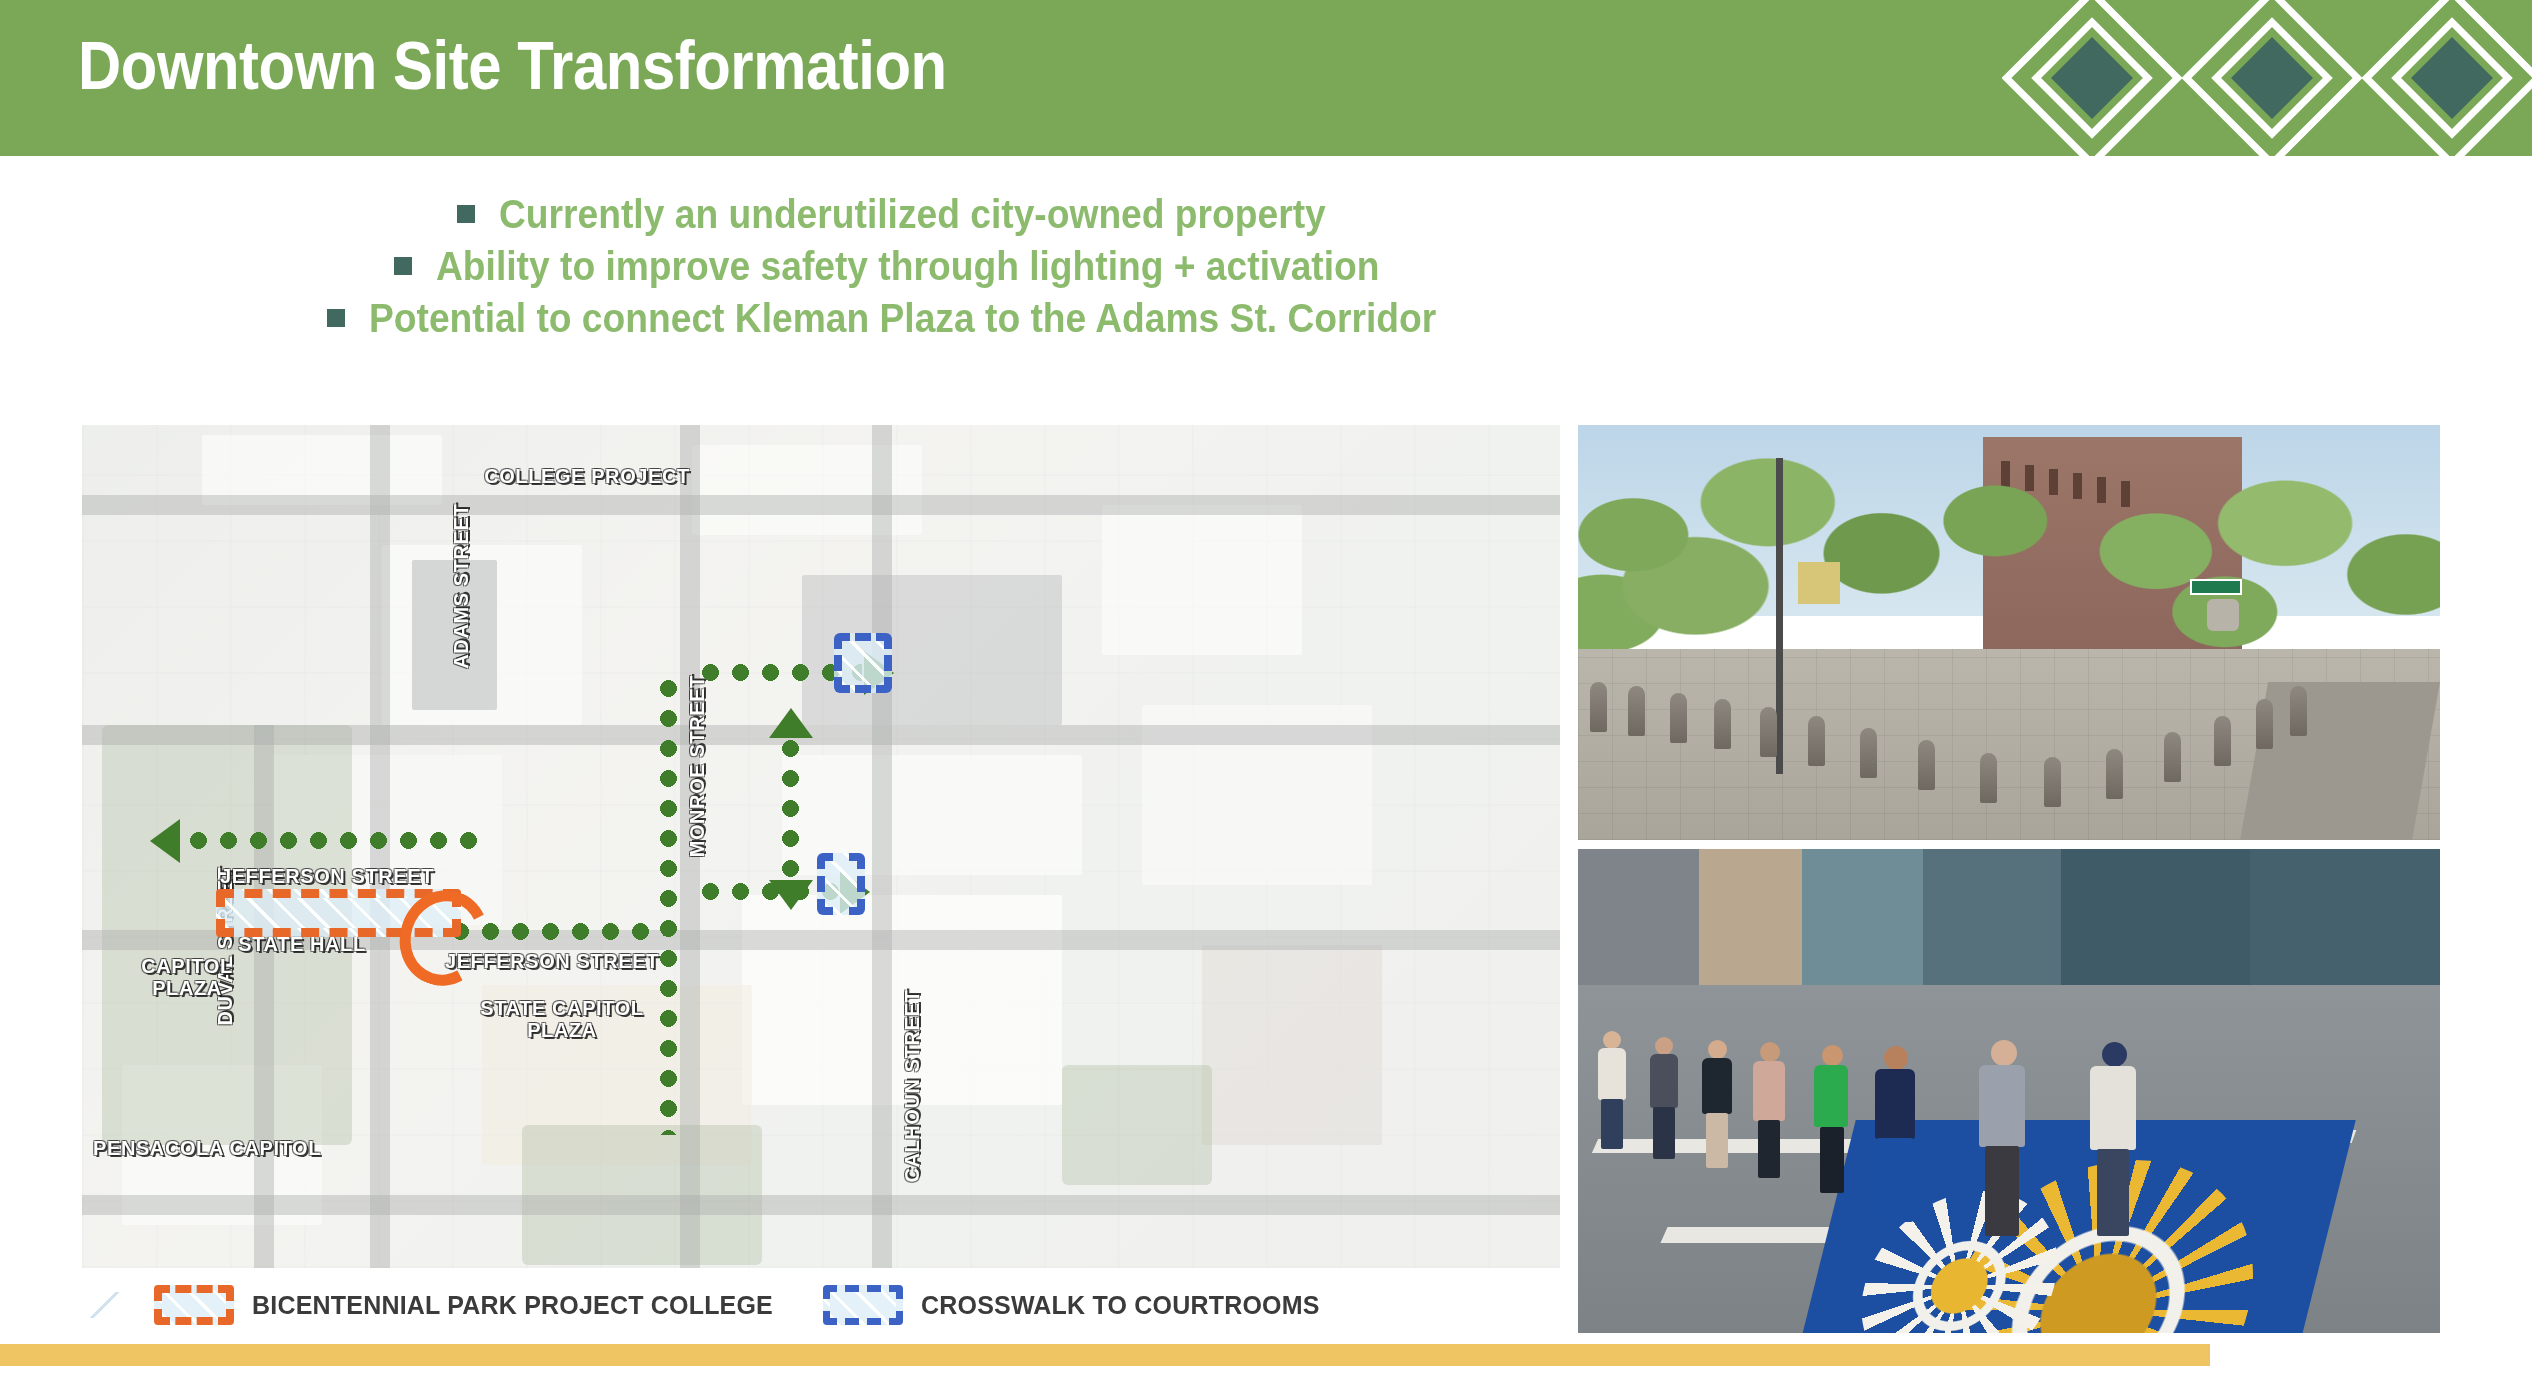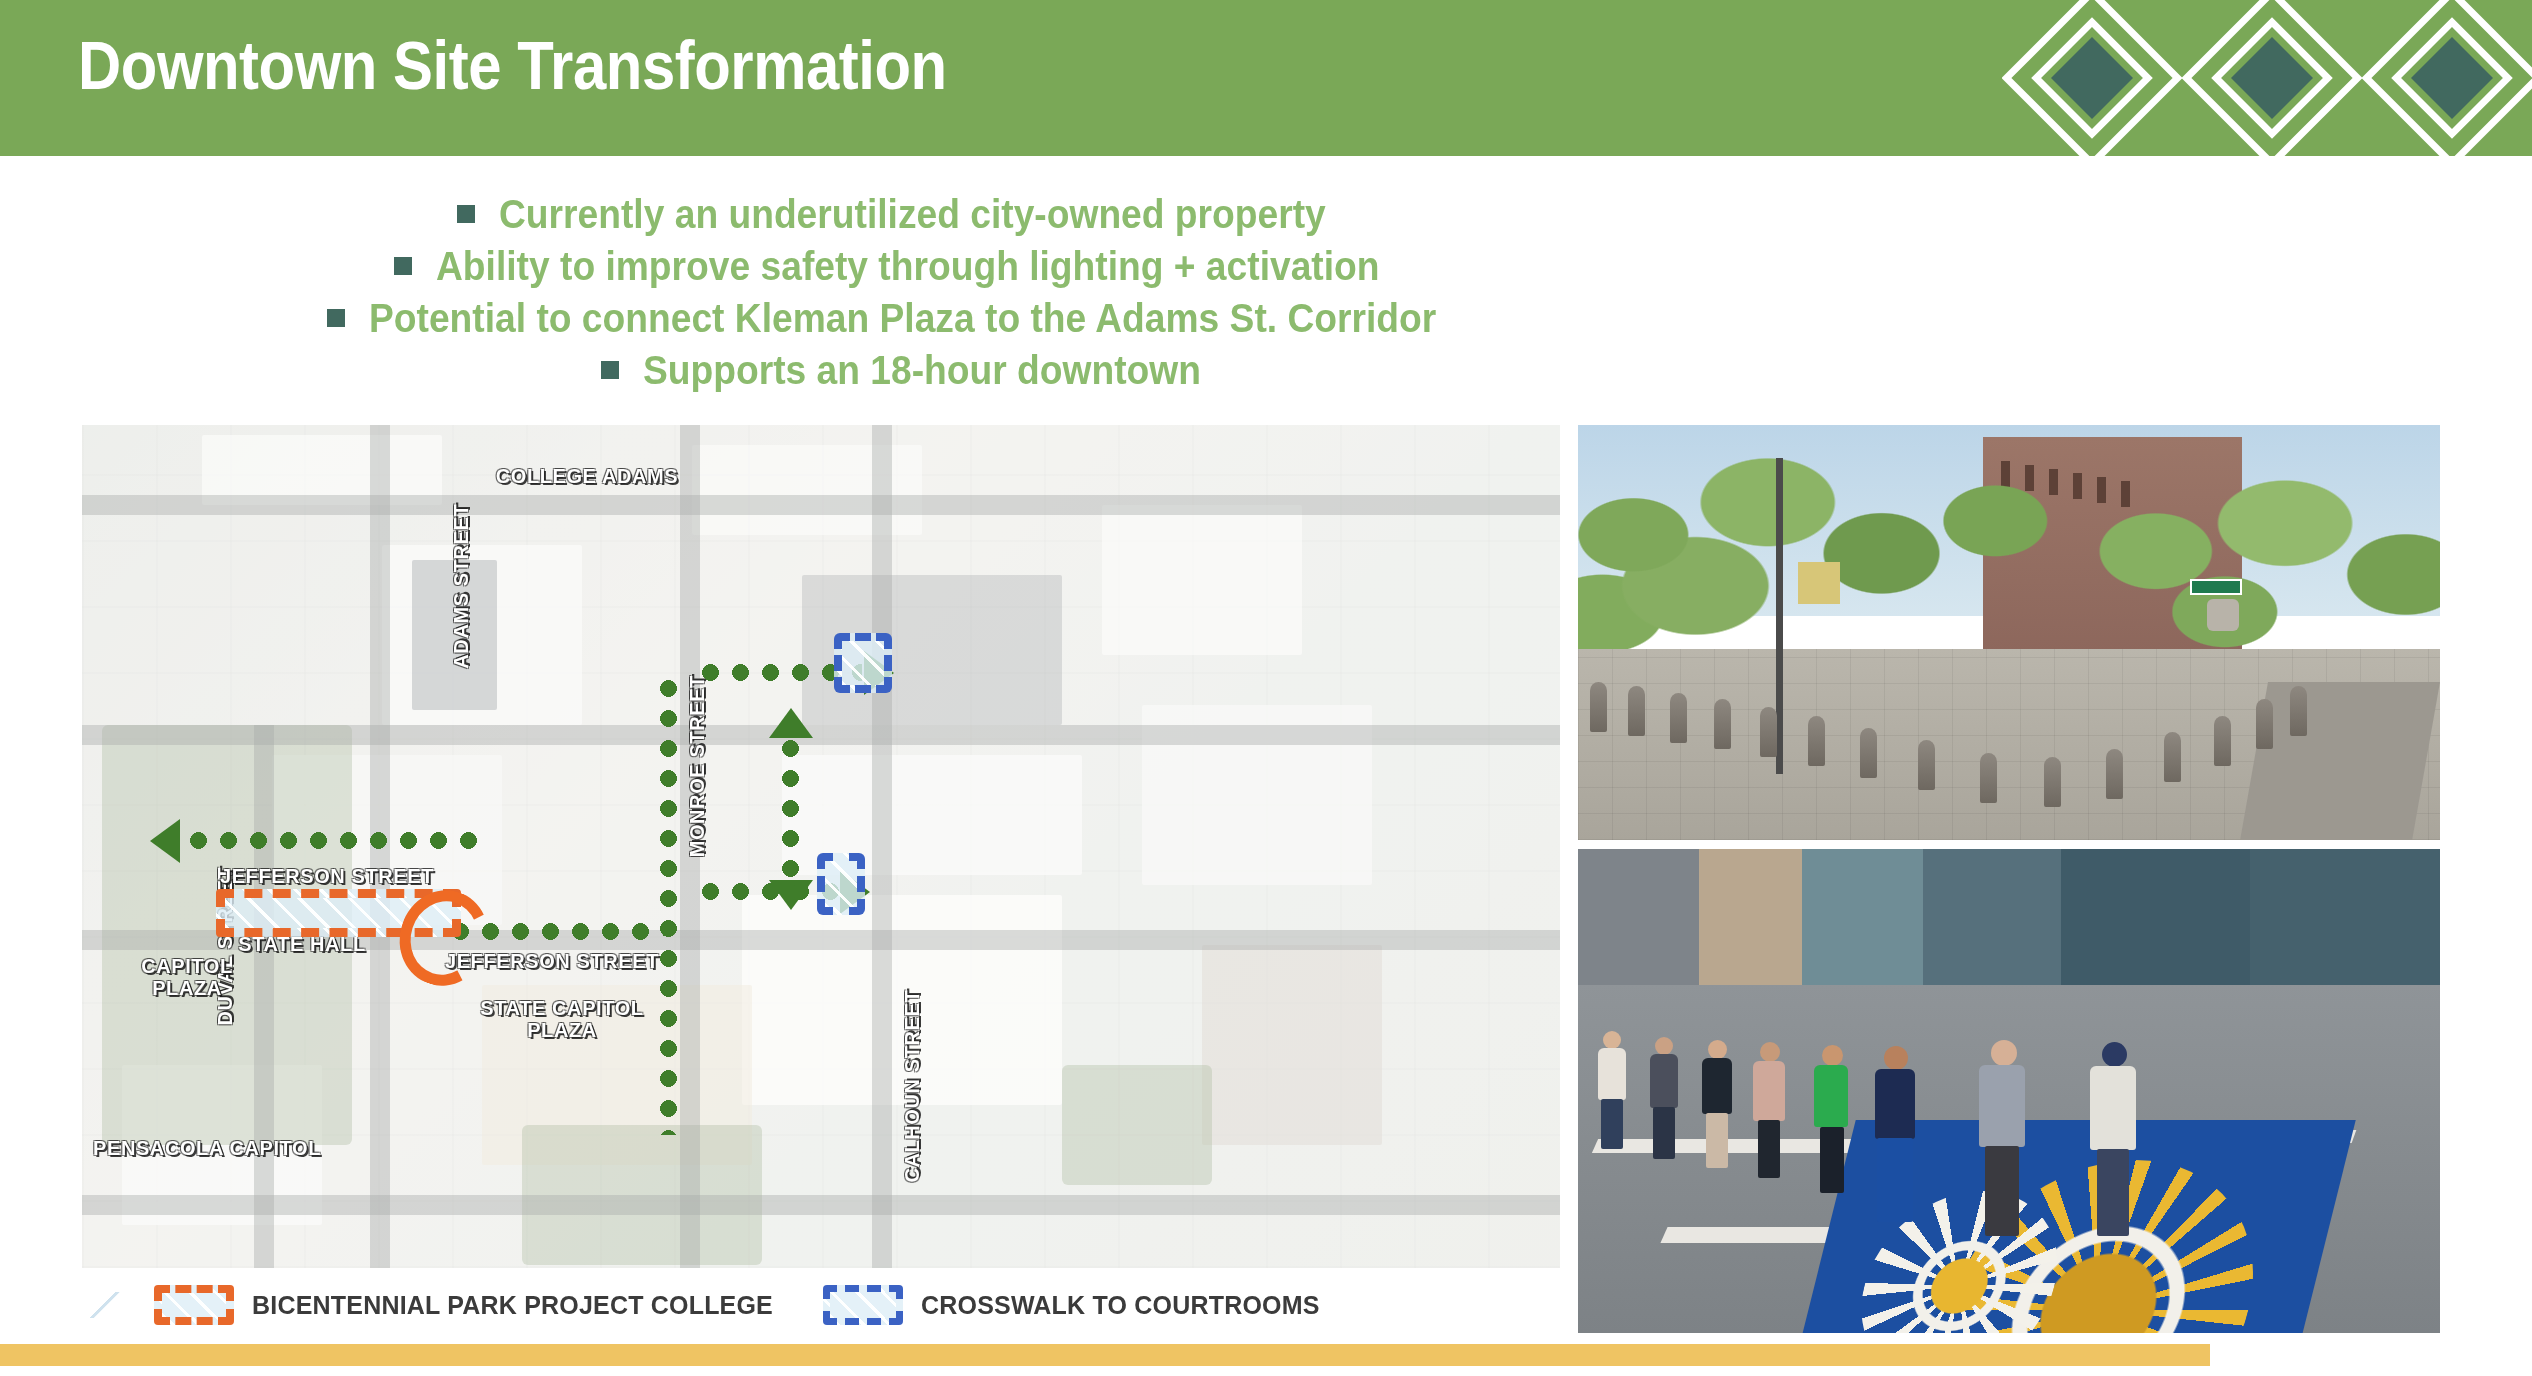--- a/index.html
+++ b/index.html
@@ -238,24 +238,20 @@
       <span class="bullet-text">Currently an underutilized city-owned property</span>
     </div>
     <div class="bullet-row">
       <span class="bullet-mark"></span>
       <span class="bullet-text">Ability to improve safety through lighting + activation</span>
     </div>
     <div class="bullet-row">
       <span class="bullet-mark"></span>
       <span class="bullet-text">Potential to connect Kleman Plaza to the Adams St. Corridor</span>
     </div>
-    <div class="bullet-row">
-      <span class="bullet-mark"></span>
-      <span class="bullet-text">Supports an 18-hour downtown</span>
-    </div>
   </div>
 
   <div class="map-panel">
     <div class="map-aerial">
 
       <div class="blk" style="left:120px;top:10px;width:240px;height:70px;background:rgba(248,248,246,.75);"></div>
       <div class="blk" style="left:300px;top:120px;width:200px;height:180px;background:rgba(250,250,248,.7);"></div>
       <div class="blk" style="left:330px;top:135px;width:85px;height:150px;background:rgba(70,78,86,.35);"></div>
       <div class="blk" style="left:190px;top:330px;width:230px;height:170px;background:rgba(245,245,242,.7);"></div>
       <div class="blk" style="left:610px;top:20px;width:230px;height:90px;background:rgba(248,248,245,.7);"></div>
@@ -276,21 +272,21 @@
       <div class="road-h" style="left:0;top:300px;width:1478px;"></div>
       <div class="road-h" style="left:0;top:505px;width:1478px;"></div>
       <div class="road-h" style="left:0;top:770px;width:1478px;"></div>
       <div class="road-v" style="left:288px;top:0;height:843px;"></div>
       <div class="road-v" style="left:598px;top:0;height:843px;"></div>
       <div class="road-v" style="left:172px;top:300px;height:543px;"></div>
       <div class="road-v" style="left:790px;top:0;height:843px;"></div>
       <div class="veil"></div>
     </div>
 
-    <div class="map-label" style="left:380px;top:40px;width:250px;">COLLEGE ADAMS</div>
+    <div class="map-label" style="left:380px;top:40px;width:250px;">COLLEGE PROJECT</div>
     <div class="map-label vert" style="left:264px;top:150px;width:230px;">ADAMS STREET</div>
     <div class="map-label vert" style="left:490px;top:330px;width:250px;">MONROE STREET</div>
     <div class="map-label vert" style="left:700px;top:650px;width:260px;">CALHOUN STREET</div>
     <div class="map-label vert" style="left:28px;top:510px;width:230px;">DUVAL STREET</div>
     <div class="map-label" style="left:105px;top:440px;width:280px;">JEFFERSON STREET</div>
     <div class="map-label" style="left:325px;top:525px;width:290px;">JEFFERSON STREET</div>
     <div class="map-label" style="left:-10px;top:530px;width:230px;">CAPITOL
 PLAZA</div>
     <div class="map-label" style="left:110px;top:508px;width:220px;">STATE HALL</div>
     <div class="map-label" style="left:355px;top:572px;width:250px;">STATE CAPITOL

